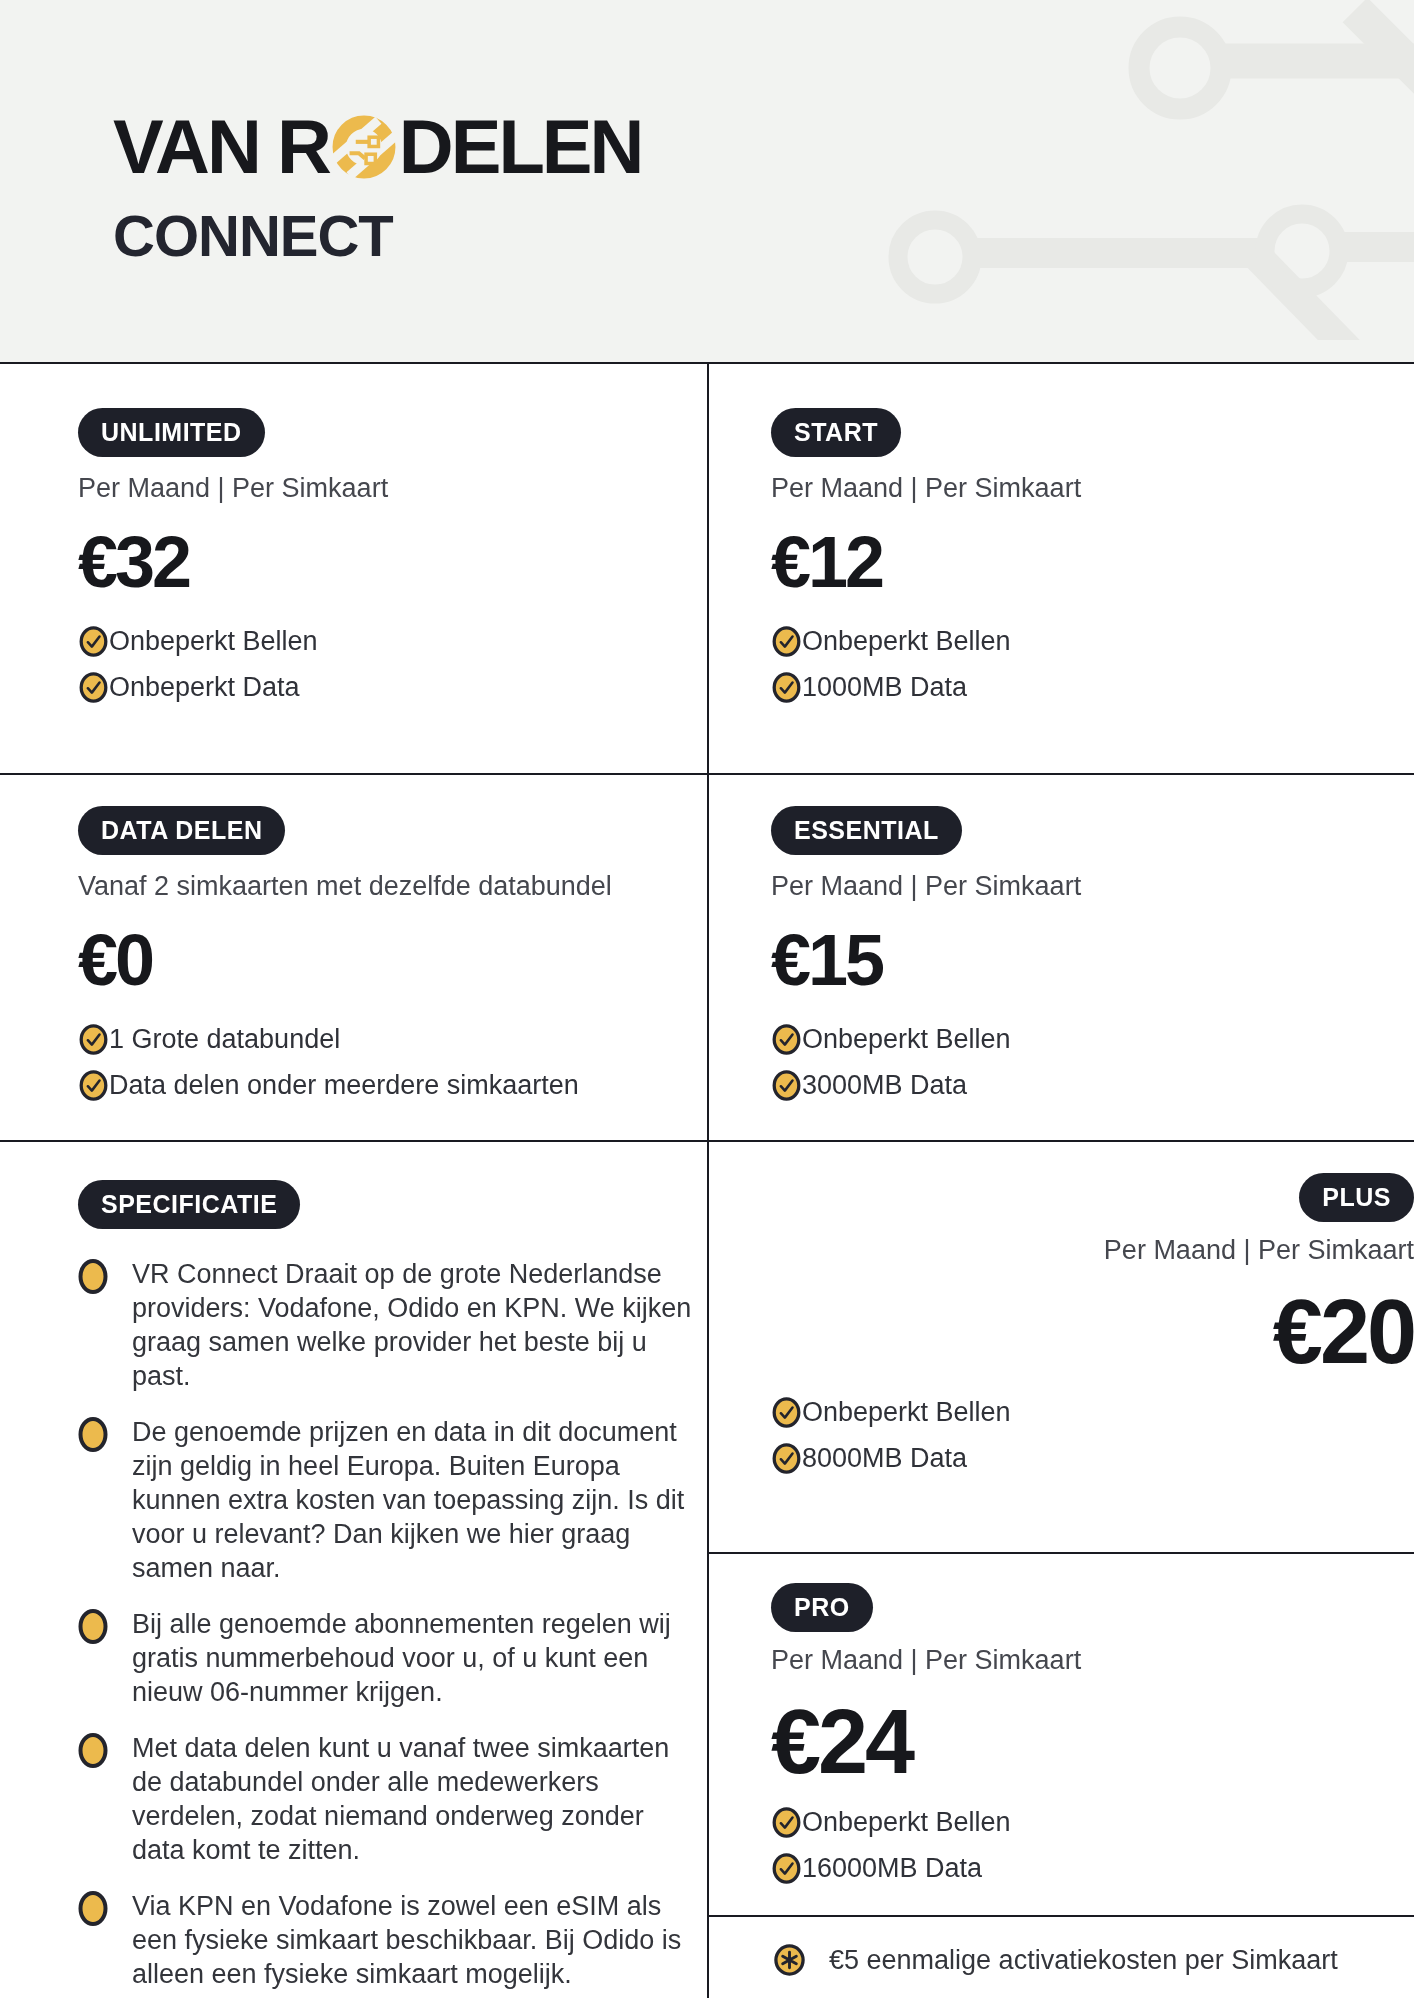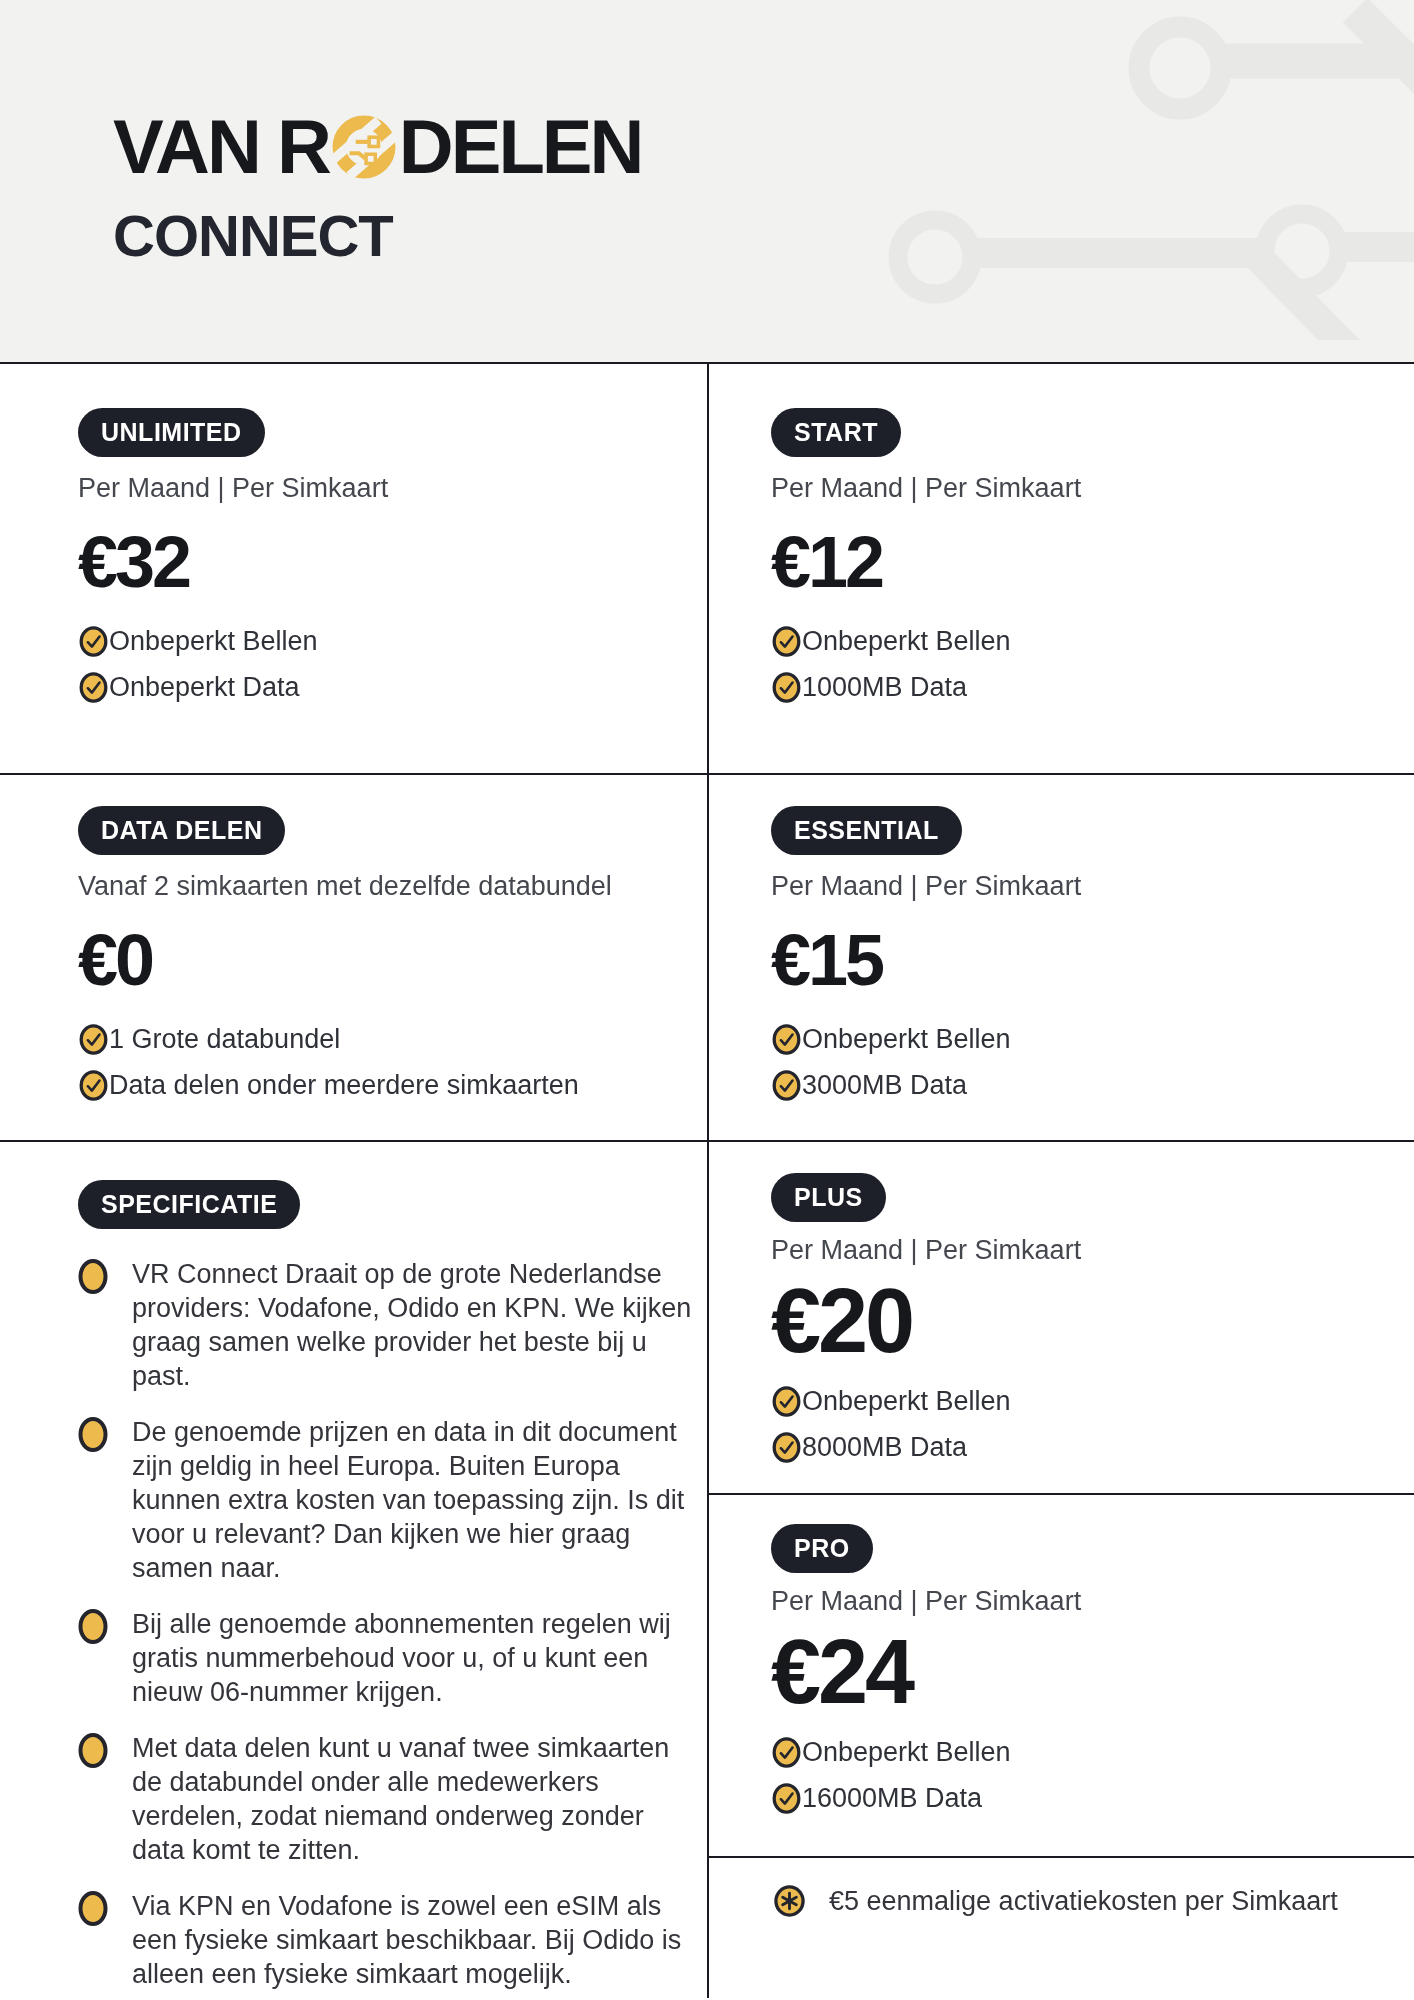--- a/index.html
+++ b/index.html
@@ -41,21 +41,21 @@
   .col{width:707px;}
   .col-right{border-left:2px solid var(--line);}
   .sect{border-bottom:2px solid var(--line);}
   .sect:last-child{border-bottom:none;}
 
   .col-left  .s1{height:411px;}
   .col-left  .s2{height:367px;}
   .col-left  .s3{height:856px;border-bottom:none;}
   .col-right .s1{height:411px;}
   .col-right .s2{height:367px;}
-  .col-right .s3{height:353px;}
+  .col-right .s3{height:412px;text-align:right;}
   .col-right .s4{height:363px;}
   .col-right .s5{height:135px;border-bottom:none;}
 
   
   .card{padding:44px 0 0 78px;}
   .col-right .card{padding-left:62px;}
   .s2 .card, .s2.card{padding-top:31px;}
   .card.pad-row2{padding-top:31px;}
   .card.pad-pro{padding-top:29px;}
 
@@ -65,21 +65,21 @@
     padding:10px 23px;border-radius:26px;
   }
   .card-subtitle{
     margin-top:15px;font-size:27px;color:var(--sub);line-height:32px;white-space:nowrap;
   }
   .compact .card-subtitle{margin-top:12px;}
   .price{
     margin-top:22px;font-size:72px;font-weight:900;letter-spacing:-3px;
     color:var(--ink);line-height:1;
   }
-  .compact .price{margin-top:10px;font-size:90px;}
+  .compact .price{margin-top:21px;font-size:90px;}
   .features{margin-top:26px;display:flex;flex-direction:column;gap:12px;list-style:none;}
   .compact .features{margin-top:18px;}
   .feature{display:flex;align-items:center;height:34px;}
   .feature-label{font-size:27px;color:#2F3138;}
   .icon-check{width:31px;height:33px;flex:0 0 auto;}
 
   
   .spec{padding:38px 0 0 78px;}
   .bullets{margin-top:28px;display:flex;flex-direction:column;gap:22px;list-style:none;}
   .bullet{display:flex;align-items:flex-start;gap:24px;}

